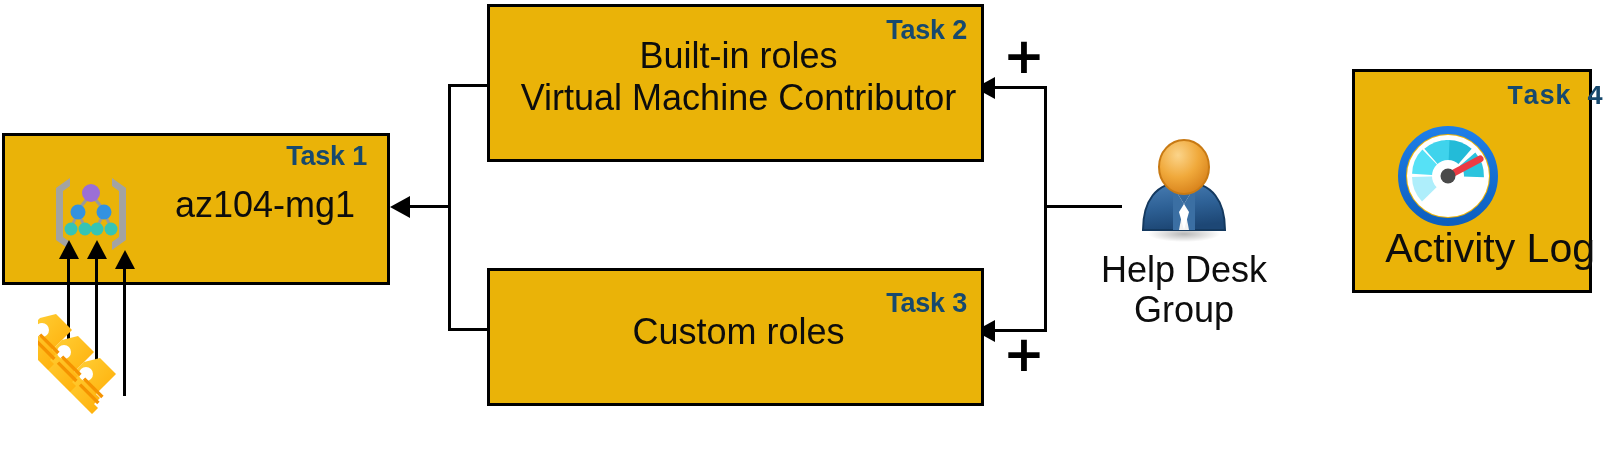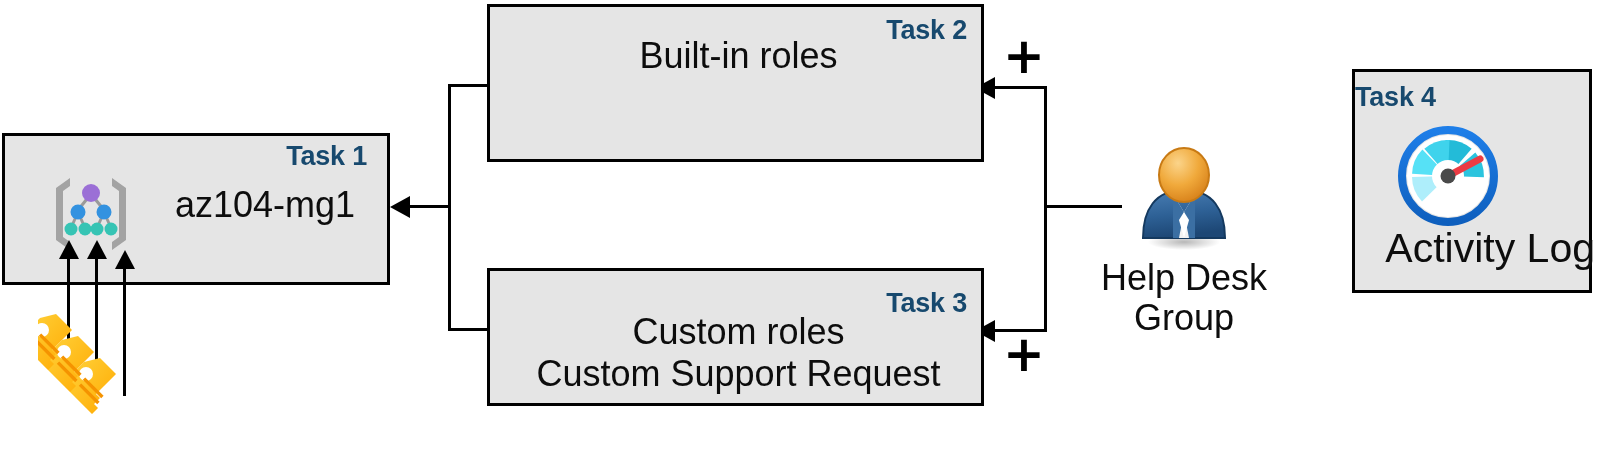--- a/index.html
+++ b/index.html
@@ -14,21 +14,21 @@
     position: relative;
     width: 1606px;
     height: 449px;
     background: #ffffff;
     overflow: hidden;
   }
 
   
   .task-box {
     position: absolute;
-    background: #e5e5e5;
+    background: #eab308;
     border: 3px solid #000000;
     box-sizing: border-box;
   }
   .task-label {
     position: absolute;
     color: #17496E;
     font-weight: bold;
     font-size: 27px;
     letter-spacing: -0.2px;
     white-space: nowrap;
@@ -53,21 +53,21 @@
   #task2-label { right: 14px; top: 8px; }
   #task2-text { left: 0; top: 28px; width: 497px; }
 
   
   #task3 { left: 487px; top: 268px; width: 497px; height: 138px; }
   #task3-label { right: 14px; top: 17px; }
   #task3-text { left: 0; top: 40px; width: 497px; }
 
   
   #task4 { left: 1352px; top: 69px; width: 240px; height: 224px; }
-  #task4-label { left: 0; top: 10px; width: 240px; text-align: left; }
+  #task4-label { left: 8px; top: 10px; width: 240px; text-align: right; font-family: Liberation Mono, monospace; }
   #task4-text {
     left: 0; top: 152px; width: 240px;
     font-size: 41px; text-align: right;
   }
 
   
   .stroke { position: absolute; background: #000000; }
 
   
   #trunk-v   { left: 448px; top: 84px;  width: 3px;  height: 247px; }
@@ -124,21 +124,21 @@
     line-height: 1;
     font-family: "DejaVu Sans", sans-serif;
   }
   #plus-top    { left: 1003px; top: 31px;  }
   #plus-bottom { left: 1003px; top: 329px; }
 
   
   #helpdesk {
     position: absolute;
     left: 1094px;
-    top: 146px;
+    top: 138px;
     width: 180px;
     text-align: center;
   }
   #helpdesk-icon { width: 110px; height: 110px; display: block; margin: 0 auto; }
   #helpdesk-label {
     font-size: 36px;
     color: #0D0D0D;
     line-height: 1.12;
     margin-top: 2px;
     white-space: pre-line;
@@ -232,28 +232,28 @@
         <rect x="-2" y="28" width="26" height="3.4" fill="#F59300" transform="rotate(45 11 30)"></rect>
         <rect x="-6" y="34" width="26" height="3.4" fill="#F59300" transform="rotate(45 7 36)"></rect>
       </g>
     </g>
   </svg>
 
   <div class="task-box" id="task2">
     <div class="task-label" id="task2-label">Task 2</div>
     <div class="box-text" id="task2-text">
       <div>Built-in roles</div>
+      <div>Virtual Machine Contributor</div>
     </div>
   </div>
 
   <div class="task-box" id="task3">
     <div class="task-label" id="task3-label">Task 3</div>
     <div class="box-text" id="task3-text">
       <div>Custom roles</div>
-      <div>Custom Support Request</div>
     </div>
   </div>
 
   <div class="plus" id="plus-top">+</div>
   <div class="plus" id="plus-bottom">+</div>
 
   <div id="helpdesk">
     <svg id="helpdesk-icon" viewBox="0 0 110 110">
       <defs>
         <radialGradient id="headg" cx="38%" cy="28%" r="75%">

